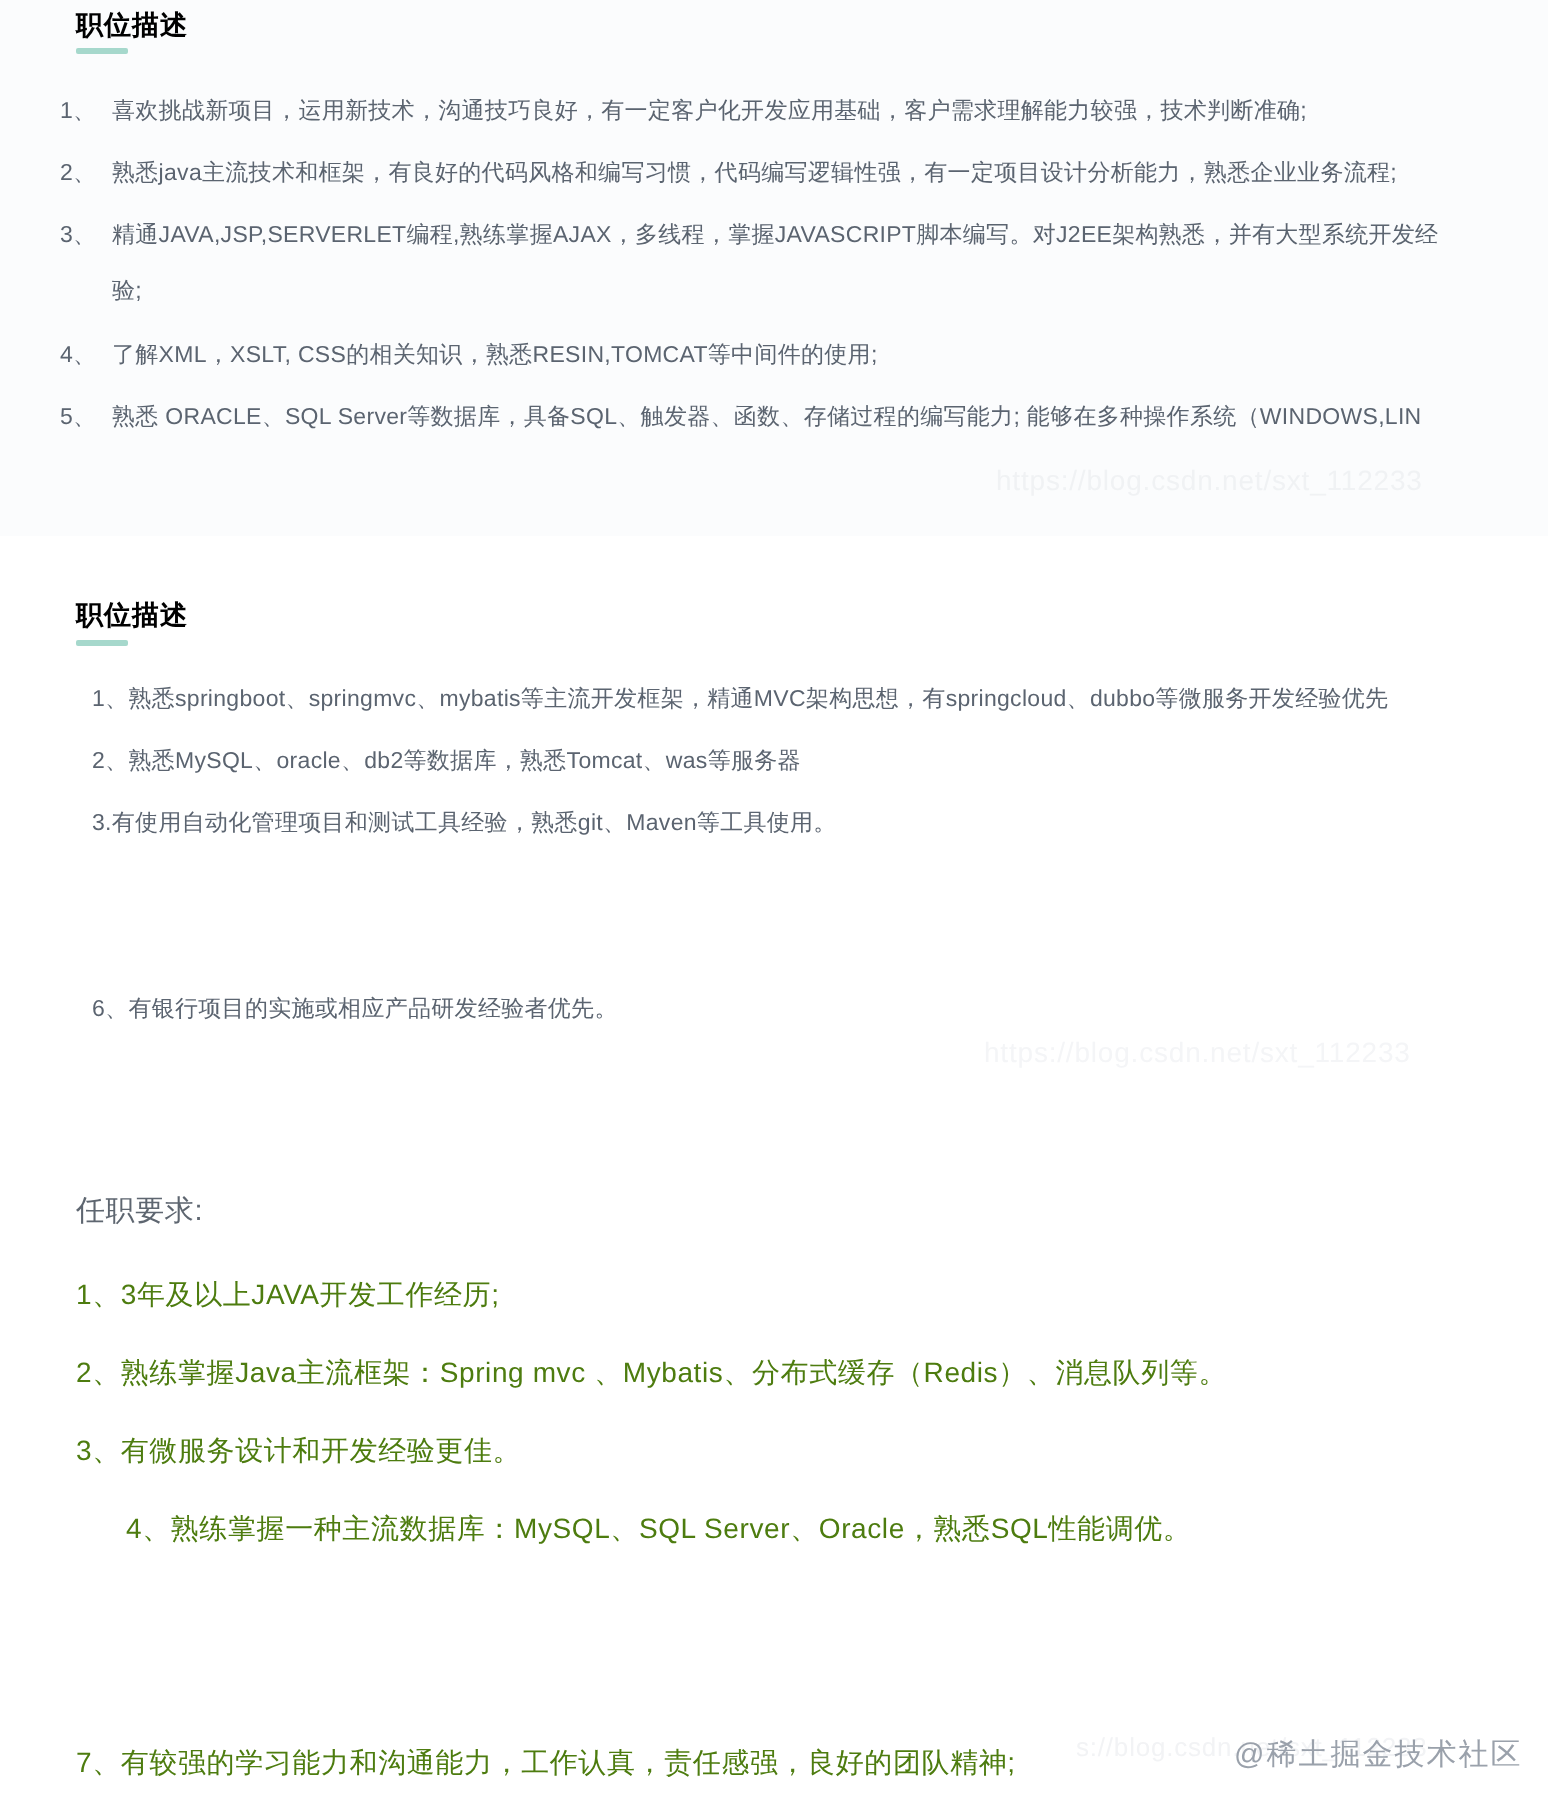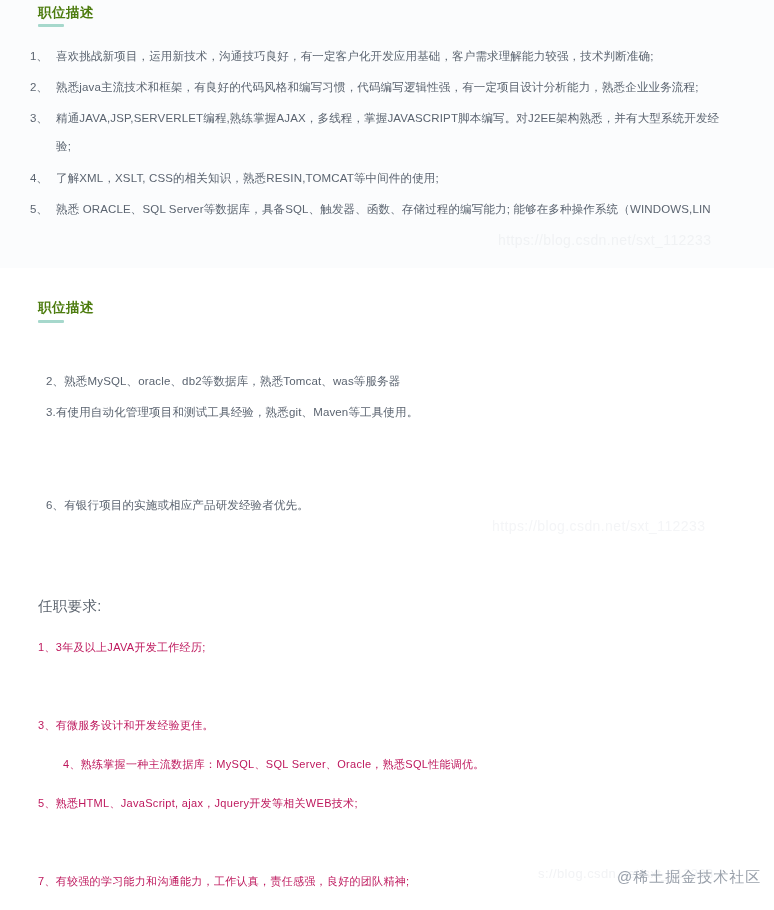--- a/index.html
+++ b/index.html
@@ -50,21 +50,21 @@
     height: 366px;
     background: #ffffff;
     box-sizing: border-box;
   }
 
   
   .sect-heading {
     position: absolute;
     font-size: 13.5px;
     font-weight: bold;
-    color: #4d7c0f;
+    color: #000000;
     letter-spacing: 0.5px;
     white-space: nowrap;
   }
   .accent-bar {
     position: absolute;
     width: 26px;
     height: 3px;
     background: #a6d8cc;
     border-radius: 1px;
   }
@@ -82,23 +82,23 @@
     display: inline-block;
     width: 26px;
   }
   .li-small.nogap .num {
     width: auto;
   }
 
   
   .blk-line {
     position: absolute;
-    font-size: 11px;
+    font-size: 14px;
     line-height: 22px;
-    color: #be185d;
+    color: #4d7c0f;
     letter-spacing: 0.3px;
     white-space: nowrap;
   }
   .blk-title {
     position: absolute;
     font-size: 14.5px;
     line-height: 22px;
     color: #5e6670;
     letter-spacing: 0.3px;
     white-space: nowrap;
@@ -161,40 +161,43 @@
       <span class="num">5、</span><span>熟悉 ORACLE、SQL Server等数据库，具备SQL、触发器、函数、存储过程的编写能力; 能够在多种操作系统（WINDOWS,LIN</span>
     </div>
 
     <div class="watermark" style="left:498px; top:232px;">https://blog.csdn.net/sxt_112233</div>
   </div>
 
   <div class="card-two">
     <div class="sect-heading" style="left:38px; top:31px;">职位描述</div>
     <div class="accent-bar" style="left: 38px; top: 52px; background: rgb(166, 216, 204);"></div>
 
+    <div class="li-small nogap" style="left:46px; top:74px;">
+      <span class="num">1、</span><span>熟悉springboot、springmvc、mybatis等主流开发框架，精通MVC架构思想，有springcloud、dubbo等微服务开发经验优先</span>
+    </div>
     <div class="li-small nogap" style="left:46px; top:105px;">
       <span class="num">2、</span><span>熟悉MySQL、oracle、db2等数据库，熟悉Tomcat、was等服务器</span>
     </div>
     <div class="li-small nogap" style="left:46px; top:136px;">
       <span class="num">3.</span><span>有使用自动化管理项目和测试工具经验，熟悉git、Maven等工具使用。</span>
     </div>
     <div class="li-small nogap" style="left:46px; top:229px;">
       <span class="num">6、</span><span>有银行项目的实施或相应产品研发经验者优先。</span>
     </div>
 
     <div class="watermark watermark-faint" style="left:492px; top:250px;">https://blog.csdn.net/sxt_112233</div>
   </div>
 
   <div class="card-three">
     <div class="blk-title" style="left:38px; top:51px;">任职要求:</div>
 
     <div class="blk-line" style="left:38px; top:92px;">1、3年及以上JAVA开发工作经历;</div>
+    <div class="blk-line" style="left:38px; top:131px;">2、熟练掌握Java主流框架：Spring mvc 、Mybatis、分布式缓存（Redis）、消息队列等。</div>
     <div class="blk-line" style="left:38px; top:170px;">3、有微服务设计和开发经验更佳。</div>
     <div class="blk-line" style="left:38px; top:209px;margin-left:25px;">4、熟练掌握一种主流数据库：MySQL、SQL Server、Oracle，熟悉SQL性能调优。</div>
-    <div class="blk-line" style="left:38px; top:248px;">5、熟悉HTML、JavaScript, ajax，Jquery开发等相关WEB技术;</div>
     <div class="blk-line" style="left:38px; top:326px;">7、有较强的学习能力和沟通能力，工作认真，责任感强，良好的团队精神;</div>
 
     <div class="brand-ghost" style="left:538px; top:322px;">s://blog.csdn.net/sxt_112233</div>
 
     <div class="brand" style="left:617px; top:324px;">@稀土掘金技术社区</div>
   </div>
 
 </div>
 
 </body></html>

